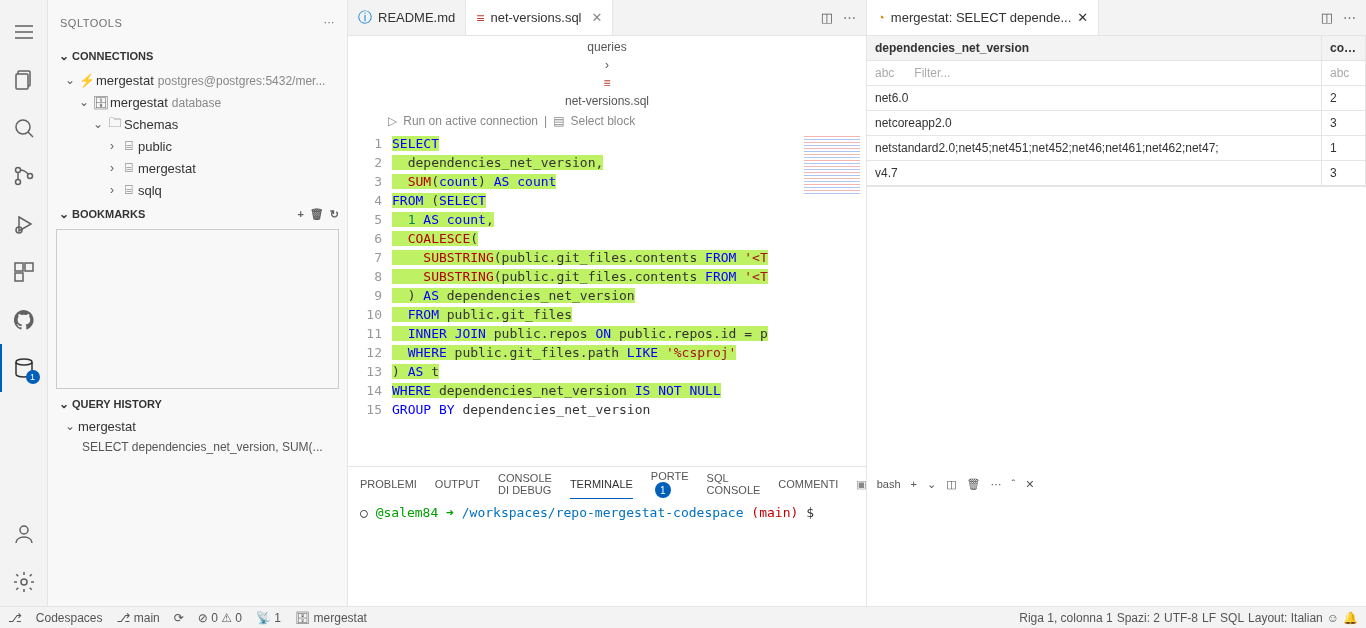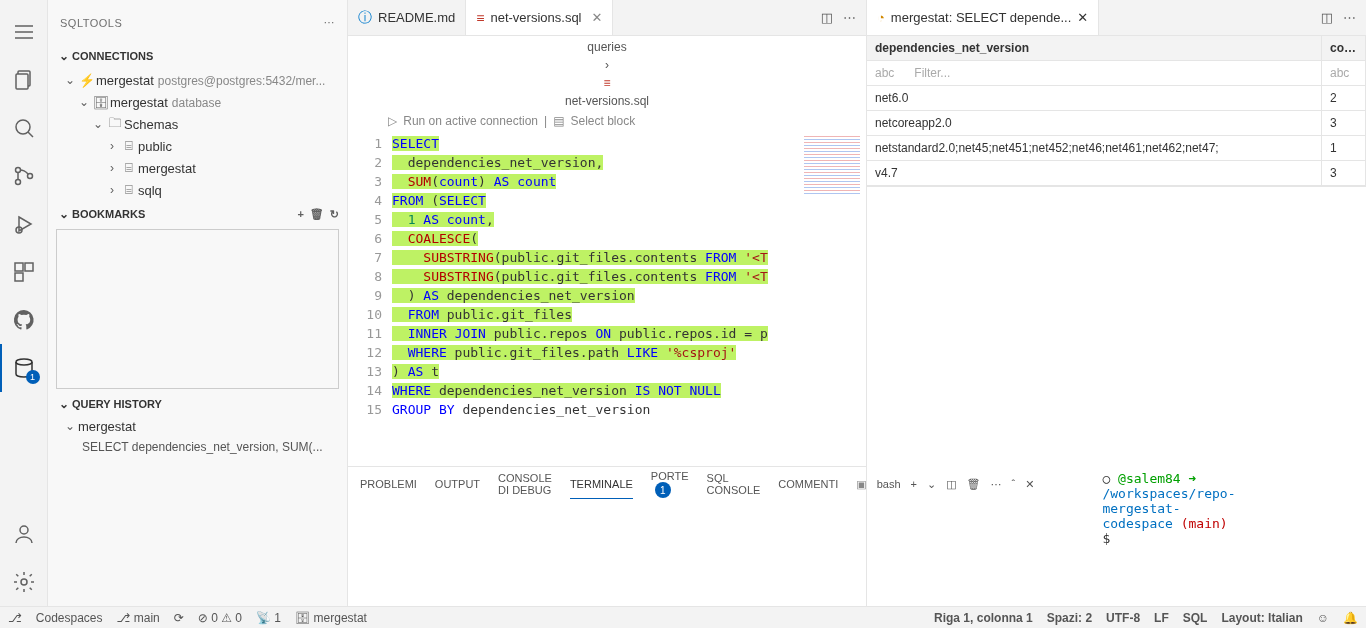--- a/index.html
+++ b/index.html
@@ -114,21 +114,21 @@
 .kw-red { color: #b30000; }
 .str { color: #a31515; }
 .num { color: #098658; }
 .minimap {
   position: absolute; top: 2px; right: 6px;
   width: 56px; height: 60px; opacity: 0.35;
   background: repeating-linear-gradient(#d42c2c 0 1px, transparent 1px 3px, #1a5bd6 3px 4px, transparent 4px 6px);
 }
 .panel {
   height: 140px; border-top: 1px solid #e5e5e5;
-  display: flex; flex-direction: row; gap: 44px;
+  display: flex; flex-direction: column;
 }
 .panel-tabs {
   display: flex; align-items: center; gap: 18px;
   padding: 0 12px; height: 34px; font-size: 11px; color: #555;
 }
 .ptab { cursor: pointer; padding: 8px 0; text-transform: uppercase; }
 .ptab.active { color: #333; border-bottom: 1px solid #005fb8; font-weight: 400; }
 .pill {
   background: #005fb8; color: #fff; font-size: 10px;
   width: 16px; height: 16px; border-radius: 8px;
@@ -168,21 +168,21 @@
 .btn {
   background: #1a7f37; color: #fff; font-weight: 700; font-size: 12px;
   padding: 6px 12px; border: none; cursor: pointer;
 }
 .res-footer .count { margin-left: auto; font-size: 11px; color: #555; }
 .statusbar {
   height: 22px; background: #f3f3f3; border-top: 1px solid #e5e5e5;
   display: flex; align-items: center; font-size: 12px; color: #555;
   padding: 0 8px; gap: 14px;
 }
-.statusbar .sright { margin-left: auto; display: flex; gap: 14px; align-items: center; font-weight: bold; }
+.statusbar .sright { margin-left: auto; display: flex; gap: 4px; align-items: center; }
 svg { width: 20px; height: 20px; }
 .activity-bar svg { width: 24px; height: 24px; }
 </style>
 </head>
 <body>
 
 <div class="main-layout">
 
   <div class="activity-bar">
     <div class="ab-icon">

